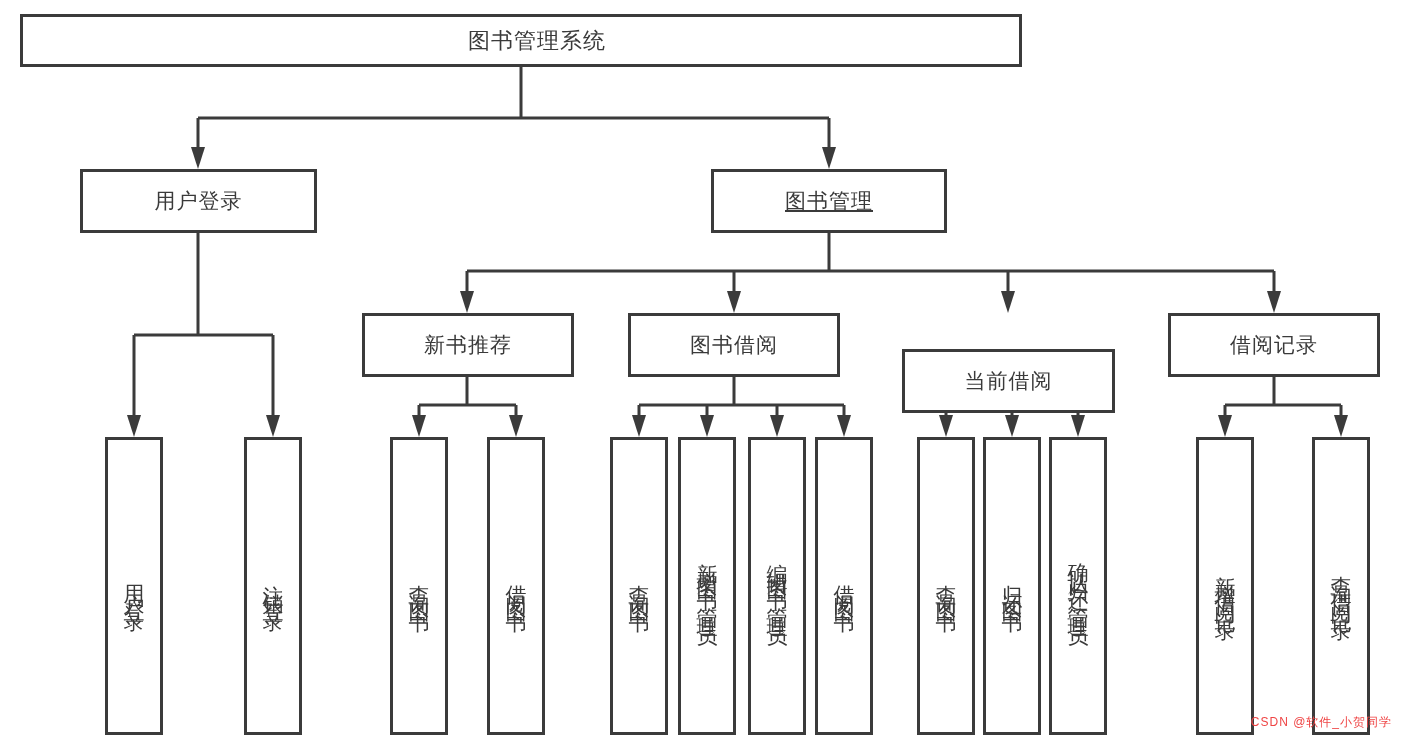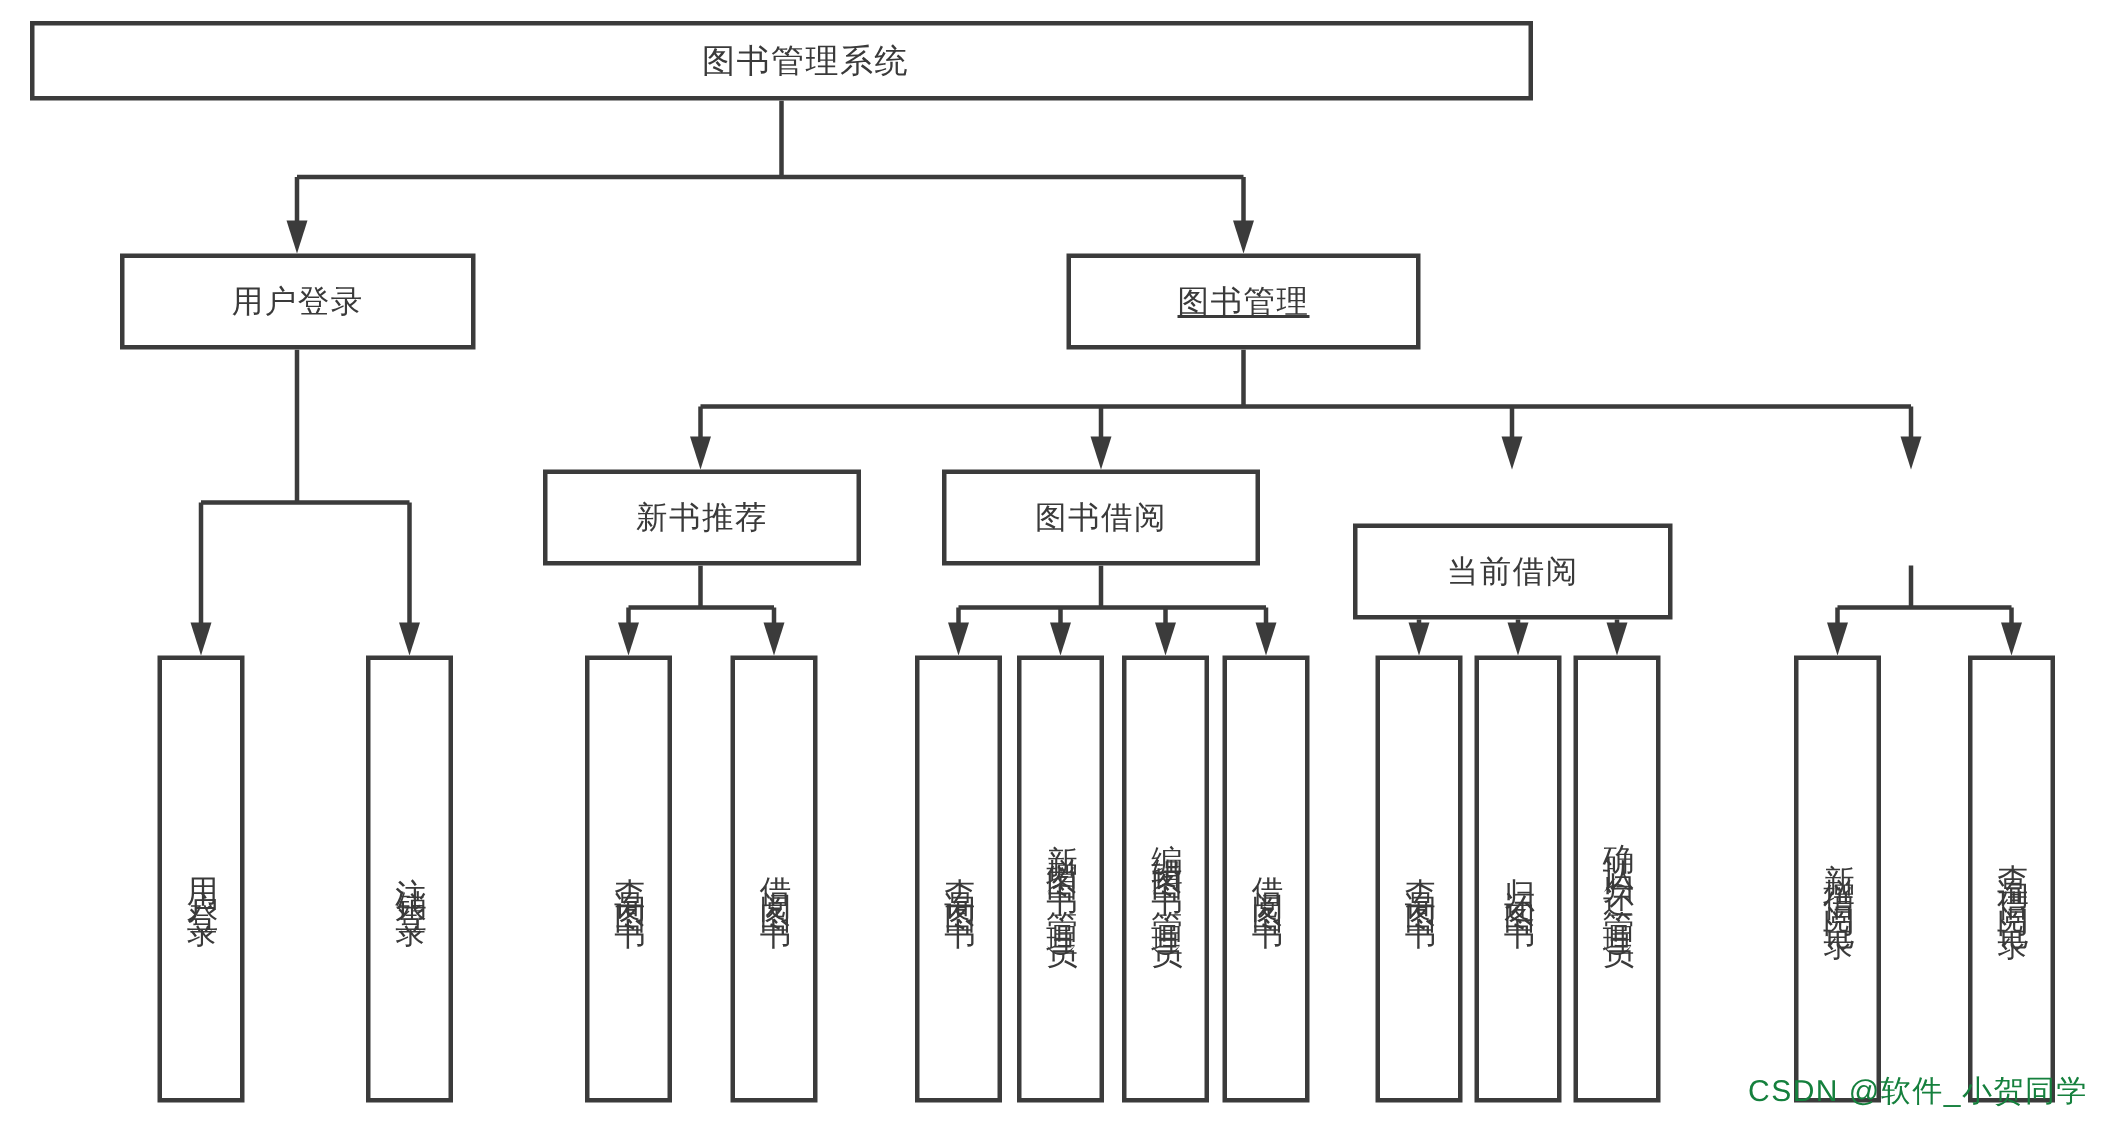--- a/index.html
+++ b/index.html
@@ -35,22 +35,22 @@
     writing-mode:vertical-lr;
     text-orientation:mixed;
     text-align:center;
     line-height:52px;
     font-size:21px;
     letter-spacing:9px;
   }
   .watermark{
     position:absolute;
     top:714px;right:13px;
-    font-size:20px;
-    color:#15803d;
+    font-size:12px;
+    color:#ef4444;
     letter-spacing:1px;
     white-space:nowrap;
   }
 </style>
 </head>
 <body>
 
 <div class="canvas">
 
   <svg class="connectors" width="1405" height="747" viewBox="0 0 1405 747" xmlns="http://www.w3.org/2000/svg">
@@ -85,20 +85,21 @@
   </svg>
 
   <div class="hbox root-box" style="left:20px;top:14px;width:1002px;height:53px;">图书管理系统</div>
 
   <div class="hbox" style="left:80px;top:169px;width:237px;height:64px;">用户登录</div>
   <div class="hbox" style="left:711px;top:169px;width:236px;height:64px;text-decoration:underline;">图书管理</div>
 
   <div class="hbox" style="left:362px;top:313px;width:212px;height:64px;">新书推荐</div>
   <div class="hbox" style="left:628px;top:313px;width:212px;height:64px;">图书借阅</div>
   <div class="hbox" style="left:902px;top:313px;width:213px;height:64px;margin-top:36px;">当前借阅</div>
+  <div class="hbox" style="left:1168px;top:313px;width:212px;height:64px;">借阅记录</div>
 
   <div class="vbox" style="left:105px;top:437px;">用户登录</div>
   <div class="vbox" style="left:244px;top:437px;">注销登录</div>
 
   <div class="vbox" style="left:390px;top:437px;">查询图书</div>
   <div class="vbox" style="left:487px;top:437px;">借阅图书</div>
 
   <div class="vbox" style="left:610px;top:437px;">查询图书</div>
   <div class="vbox" style="left:678px;top:437px;">新增图书（管理员）</div>
   <div class="vbox" style="left:748px;top:437px;">编辑图书（管理员）</div>

